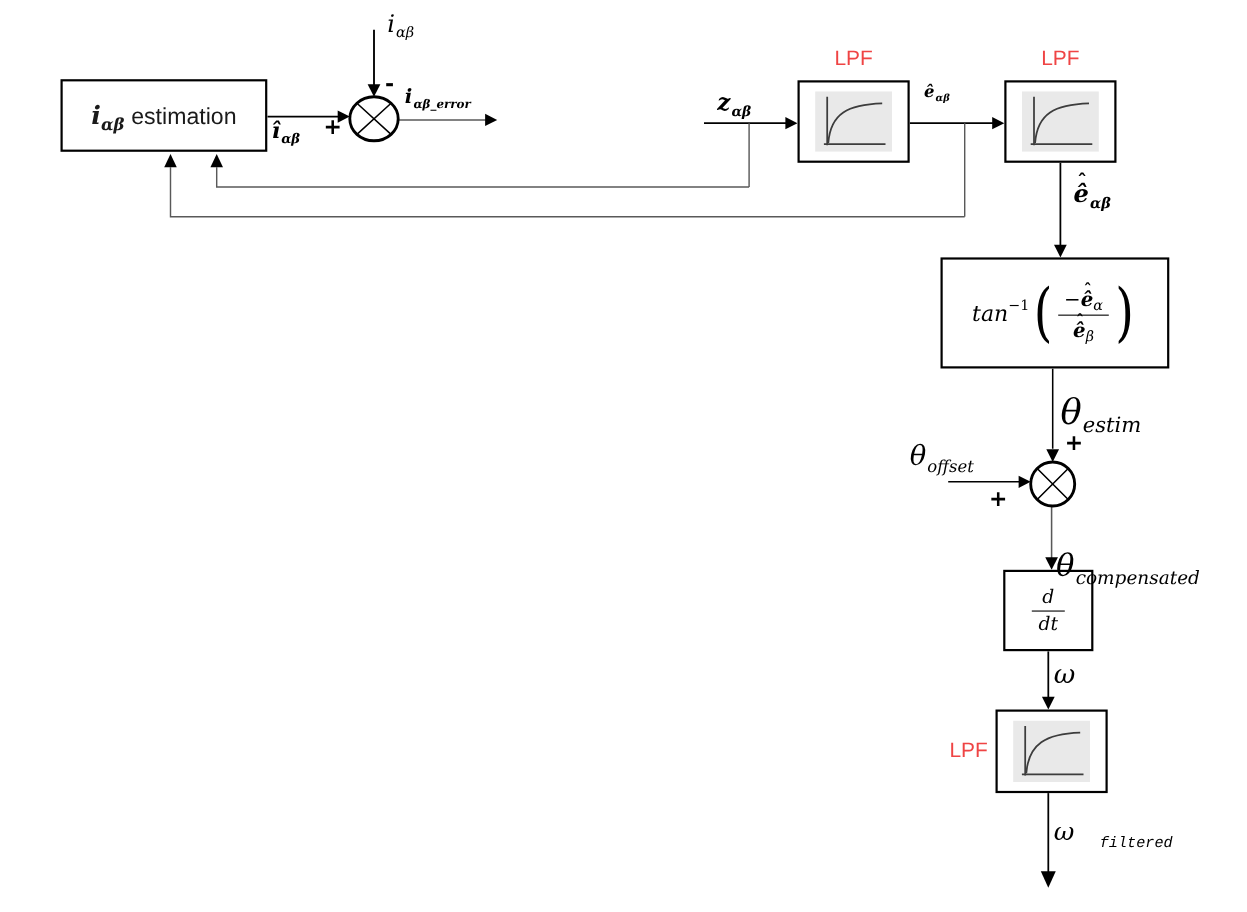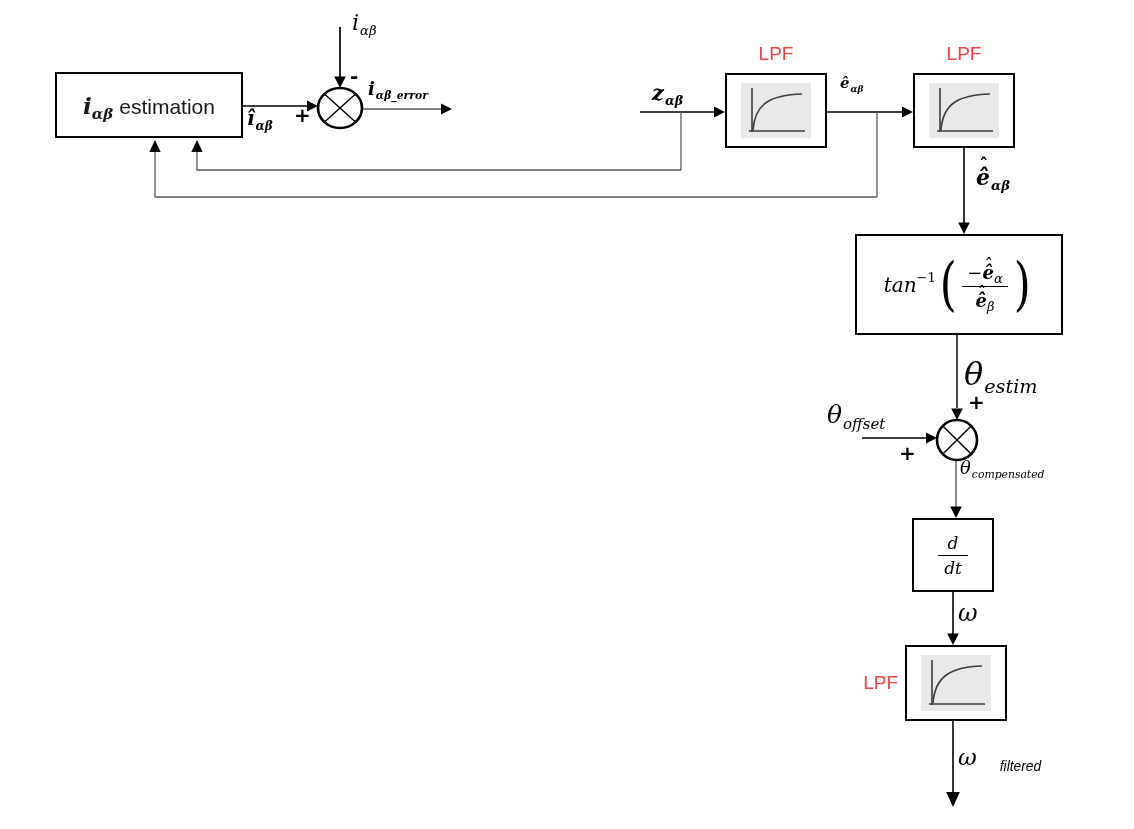--- a/index.html
+++ b/index.html
@@ -15,21 +15,21 @@
   }
   .block-title { font-size:21px; color:#1a1a1a; white-space:nowrap; }
   .msym { font-family:"DejaVu Serif", serif; font-style:italic; font-weight:bold; font-size:23px; }
   .msym .sub { font-size:15px; position:relative; top:5px; letter-spacing:0px; }
   .plain { font-family:"Liberation Sans", sans-serif; font-style:normal; font-weight:normal; margin-left:6px; }
   
   .sig { position:absolute; z-index:3; font-family:"DejaVu Serif", serif; font-style:italic;
          white-space:nowrap; line-height:1; }
   .sig .sub { font-size:0.6em; position:relative; top:0.4em; margin-left:1px; }
   .bold { font-weight:bold; }
-  .sans-sub .sub { font-family:Liberation Sans, sans-serif; font-style:italic;margin-left:23px; }
+  .sans-sub .sub { font-family:Liberation Mono, monospace; font-style:italic;margin-left:23px; }
   .sign { position:absolute; z-index:3; font-family:"DejaVu Sans", sans-serif;
           font-weight:bold; font-size:20px; line-height:1; }
   .lpf-label { position:absolute; z-index:3; font-size:19px; color:#ef4444; width:102px; text-align:center; }
   
   .dhat { position:relative; display:inline-block; }
   .dhat .h2 { position:absolute; top:-0.52em; left:55%; transform:translateX(-50%);
               font-size:0.8em; font-weight:bold; font-style:normal; }
   
   .lpf-icon { display:block; }
   
@@ -189,21 +189,21 @@
   <div class="sig" style="left:964px; top:358px; font-size:32px;">
     <span>θ</span><span class="sub">estim</span>
   </div>
   <div class="sign" style="left:968px; top:392px;">+</div>
 
   <div class="sig" style="left:827px; top:402px; font-size:25px;">
     <span>θ</span><span class="sub">offset</span>
   </div>
   <div class="sign" style="left:899px; top:443px;">+</div>
 
-  <div class="sig" style="left:960px; top:459px; font-size:18px;">
+  <div class="sig" style="left:960px; top:501px; font-size:28px;">
     <span>θ</span><span class="sub">compensated</span>
   </div>
 
   <div class="sig" style="left:958px; top:601px; font-size:24px;">
     <span>ω</span>
   </div>
 
   <div class="sig sans-sub" style="left:958px; top:746px; font-size:23px;">
     <span>ω</span><span class="sub">filtered</span>
   </div>

